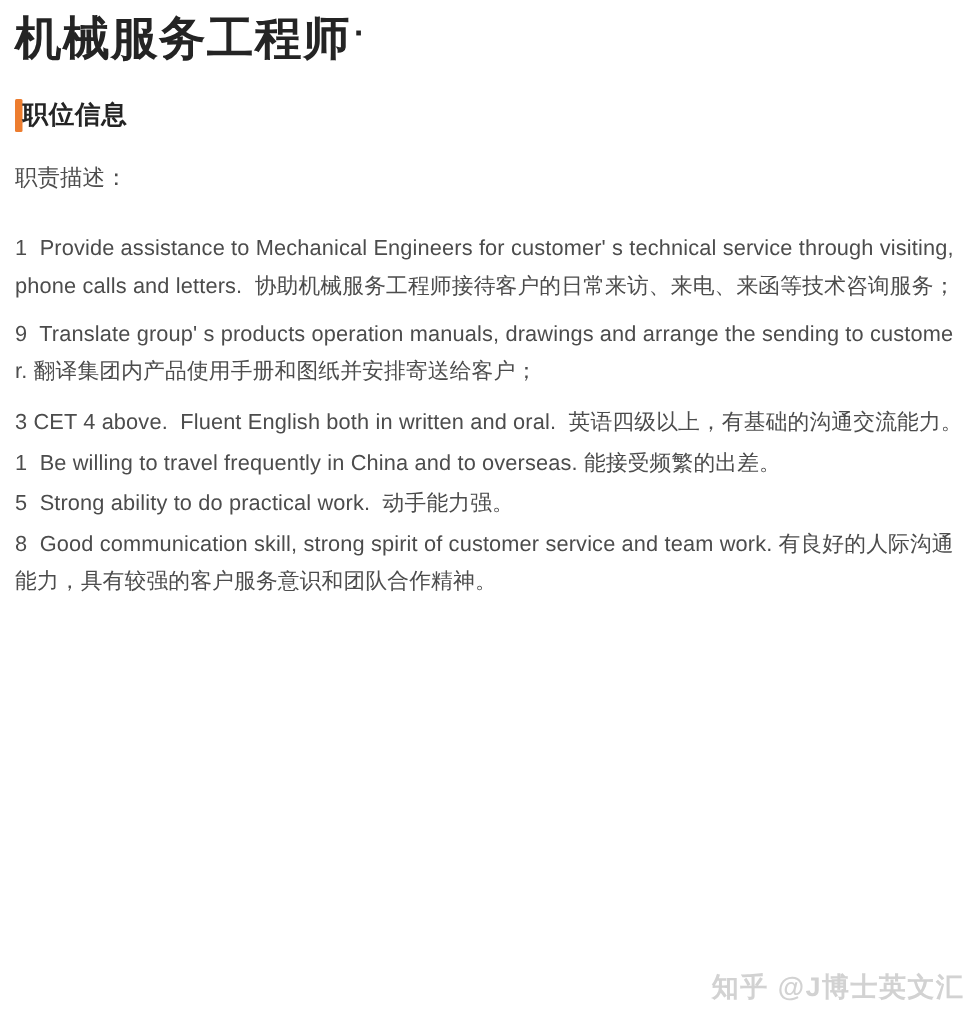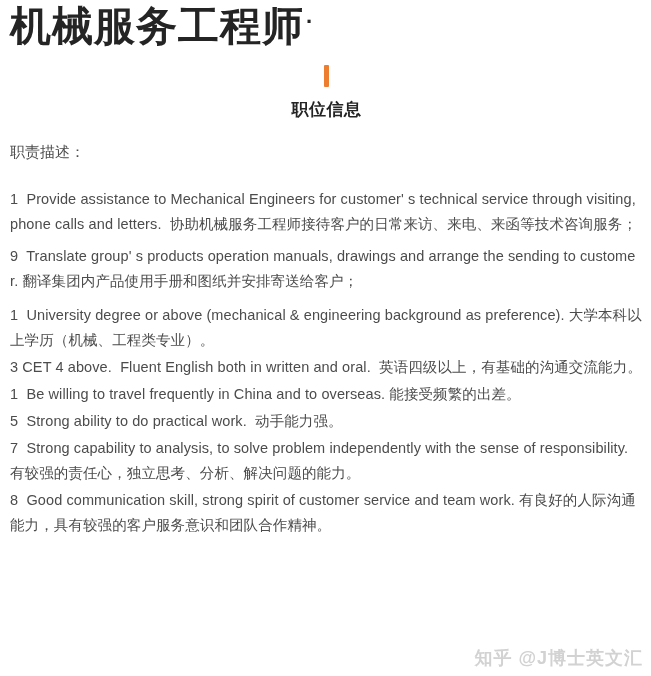--- a/index.html
+++ b/index.html
@@ -17,38 +17,36 @@
     position:relative;
     overflow:hidden;
   }
   .page{
     padding:4px 8px 0 10px;
   }
   .title-row{
     display:flex;align-items:center;
   }
   .page-title{
-    font-size:41px;
+    font-size:31px;
     line-height:40px;
     font-weight:800;
     color:var(--heading);
     letter-spacing:1px;
     margin:2px 0 0 0;
   }
   .title-mark{
     font-size:22px;
     font-weight:800;
     color:var(--heading);
     margin:-6px 0 0 2px;
   }
   .section-header{
     display:flex;align-items:center;
     margin-top:19px;
-    gap:11px;
-    flex-direction:column;
   }
   .accent-bar{
     width:5px;height:22px;
     background:var(--accent);
     border-radius:1px;
   }
   .section-title{
     font-size:17px;
     font-weight:bold;
     color:var(--heading);
@@ -110,23 +108,21 @@
 
   <p class="label">职责描述：</p>
 
   <div class="items">
     <p class="item">1  Provide assistance to Mechanical Engineers for customer' s technical service through visiting, phone calls and letters.  协助机械服务工程师接待客户的日常来访、来电、来函等技术咨询服务；</p>
     <p class="item">9  Translate group' s products operation manuals, drawings and arrange the sending to customer. 翻译集团内产品使用手册和图纸并安排寄送给客户；</p>
   </div>
 
 
   <div class="items req">
-    <p class="item">1  University degree or above (mechanical &amp; engineering background as preference). 大学本科以上学历（机械、工程类专业）。</p>
     <p class="item">3 CET 4 above.  Fluent English both in written and oral.  英语四级以上，有基础的沟通交流能力。</p>
     <p class="item">1  Be willing to travel frequently in China and to overseas. 能接受频繁的出差。</p>
     <p class="item">5  Strong ability to do practical work.  动手能力强。</p>
-    <p class="item">7  Strong capability to analysis, to solve problem independently with the sense of responsibility. 有较强的责任心，独立思考、分析、解决问题的能力。</p>
     <p class="item">8  Good communication skill, strong spirit of customer service and team work. 有良好的人际沟通能力，具有较强的客户服务意识和团队合作精神。</p>
   </div>
 
 </div>
 
 <div class="watermark">知乎 @J博士英文汇</div>
 
 </body></html>

